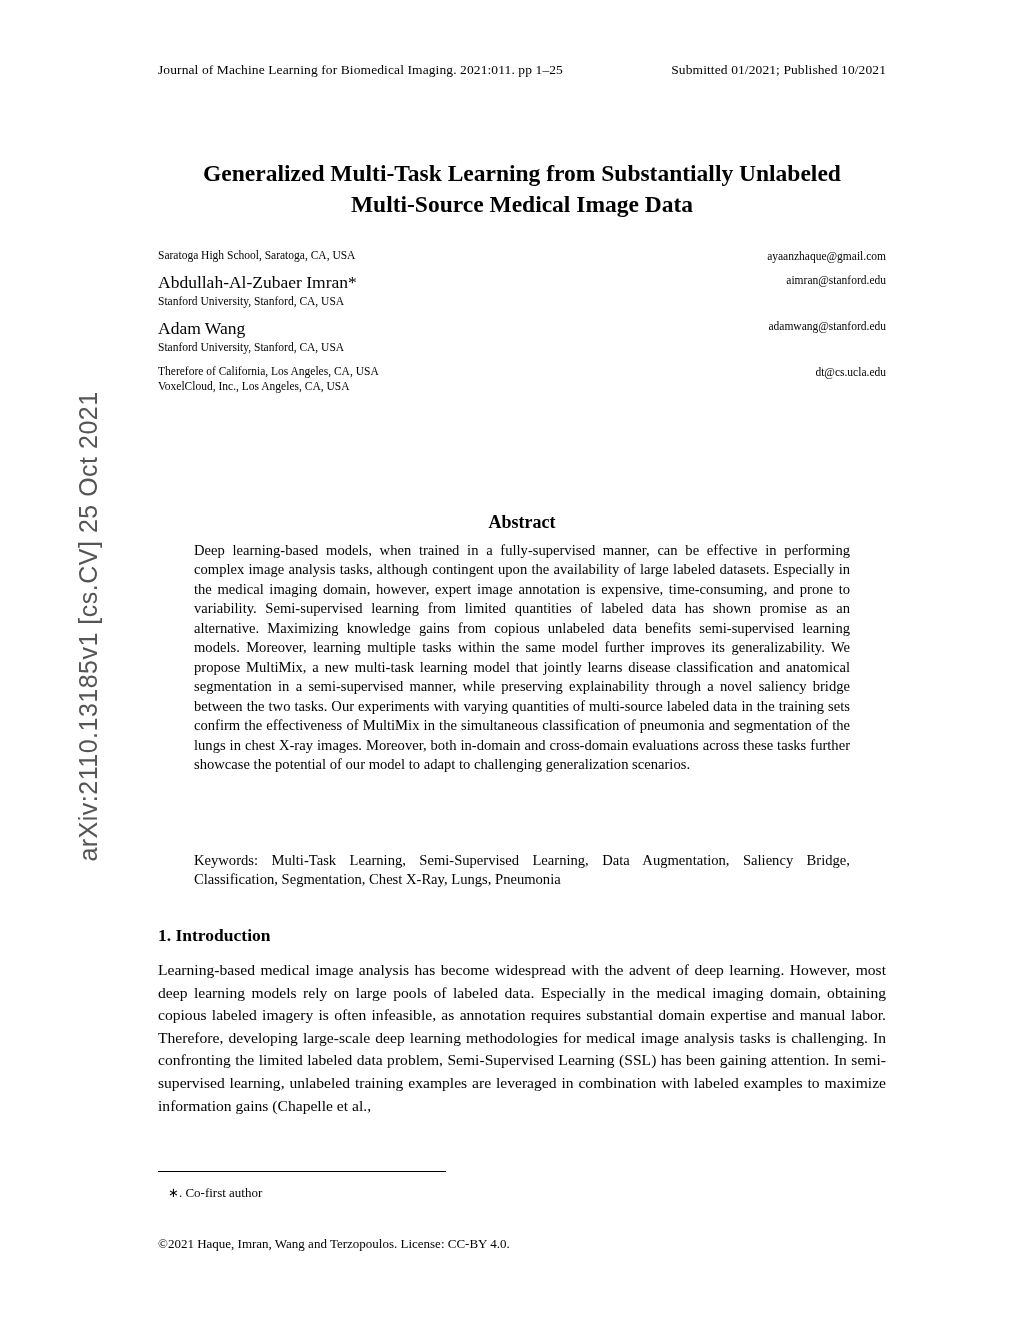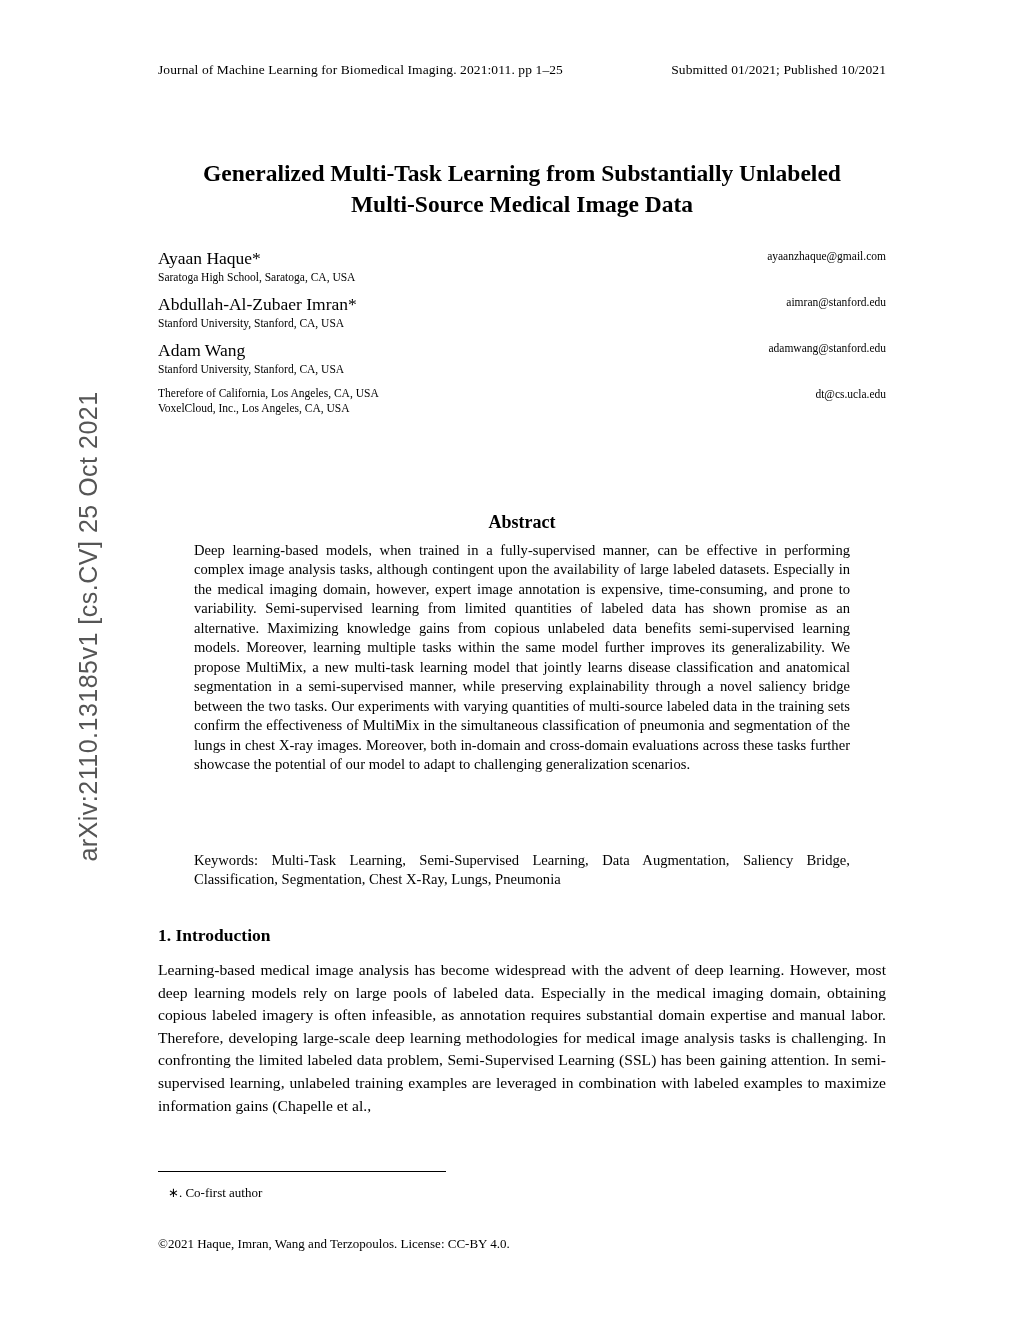--- a/index.html
+++ b/index.html
@@ -174,21 +174,20 @@
   <div class="journal-header">
     <span class="left">Journal of Machine Learning for Biomedical Imaging. 2021:011. pp 1–25</span>
     <span class="right">Submitted 01/2021; Published 10/2021</span>
   </div>
 
   <div class="title">Generalized Multi-Task Learning from Substantially Unlabeled Multi-Source Medical Image Data</div>
 
   <div class="authors">
 
     <div class="author-block">
-      <div class="author-name">Ayaan Haque*</div>
       <div class="author-aff">Saratoga High School, Saratoga, CA, USA</div>
       <div class="author-email">ayaanzhaque@gmail.com</div>
     </div>
 
     <div class="author-block">
       <div class="author-name">Abdullah-Al-Zubaer Imran*</div>
       <div class="author-aff">Stanford University, Stanford, CA, USA</div>
       <div class="author-email">aimran@stanford.edu</div>
     </div>
 

